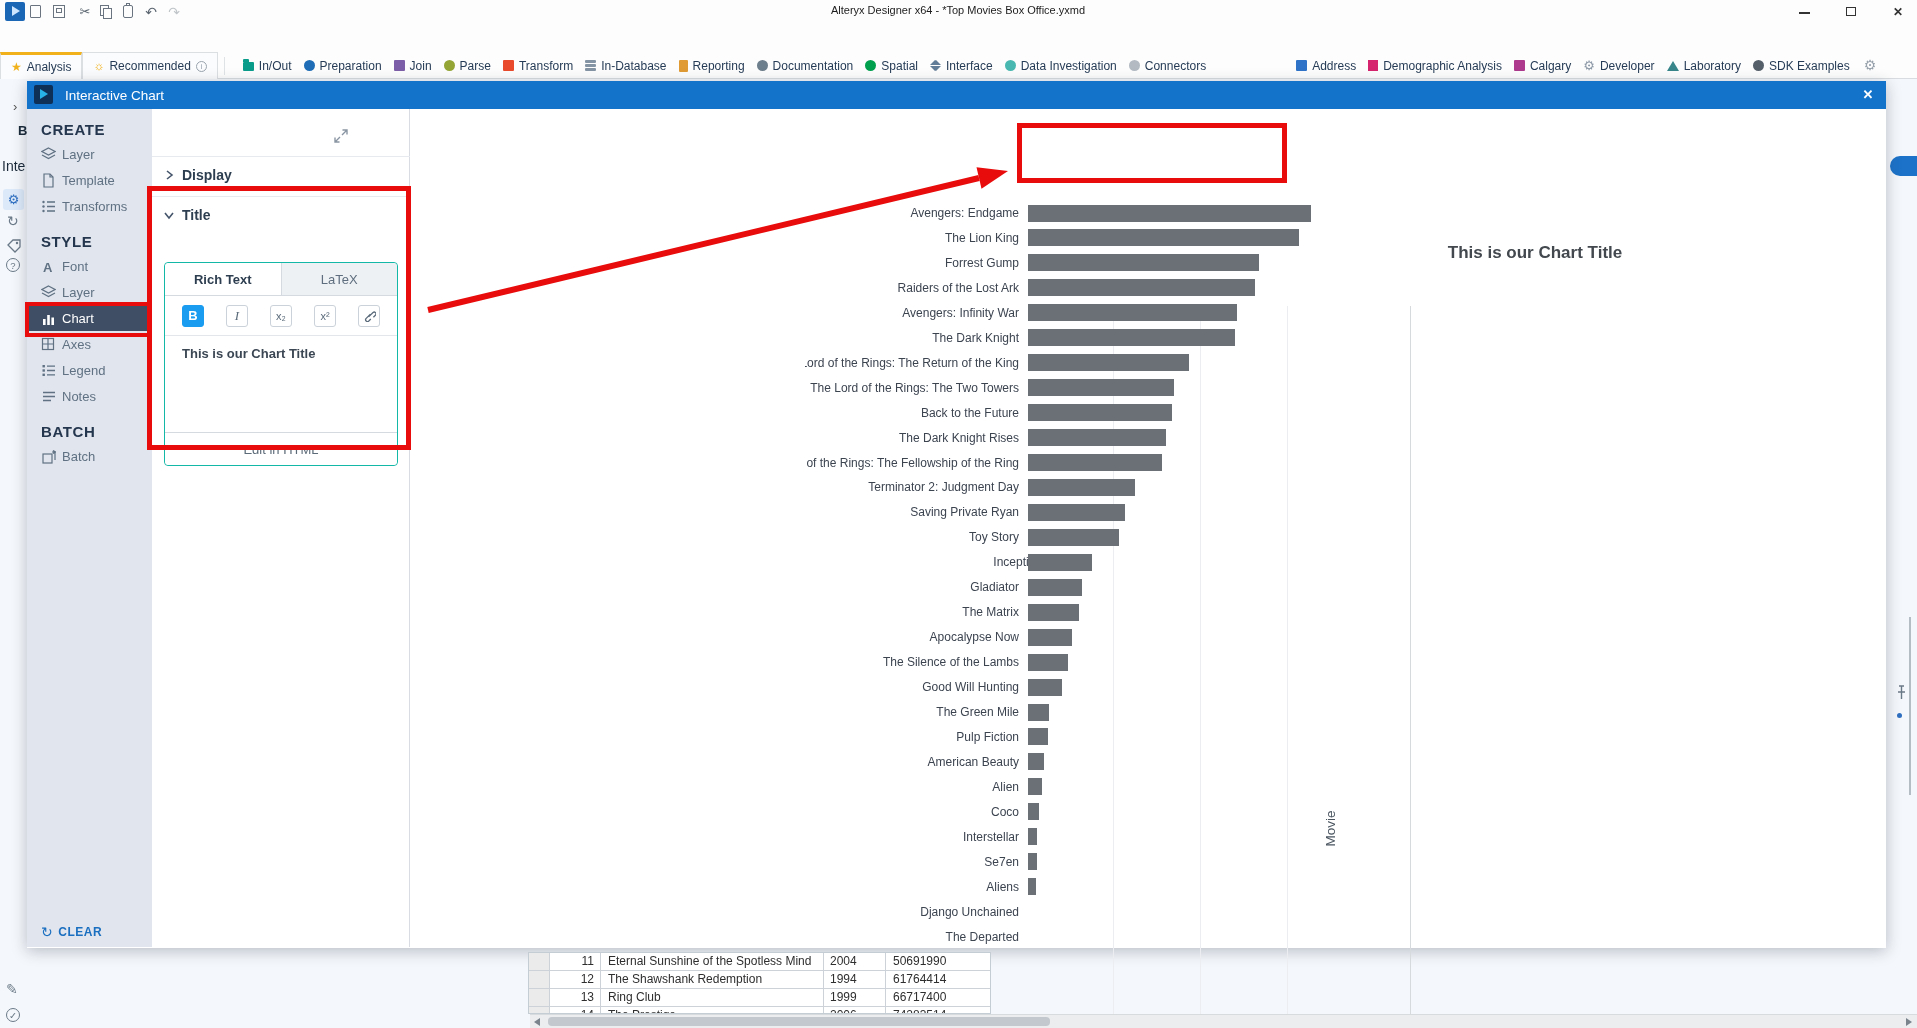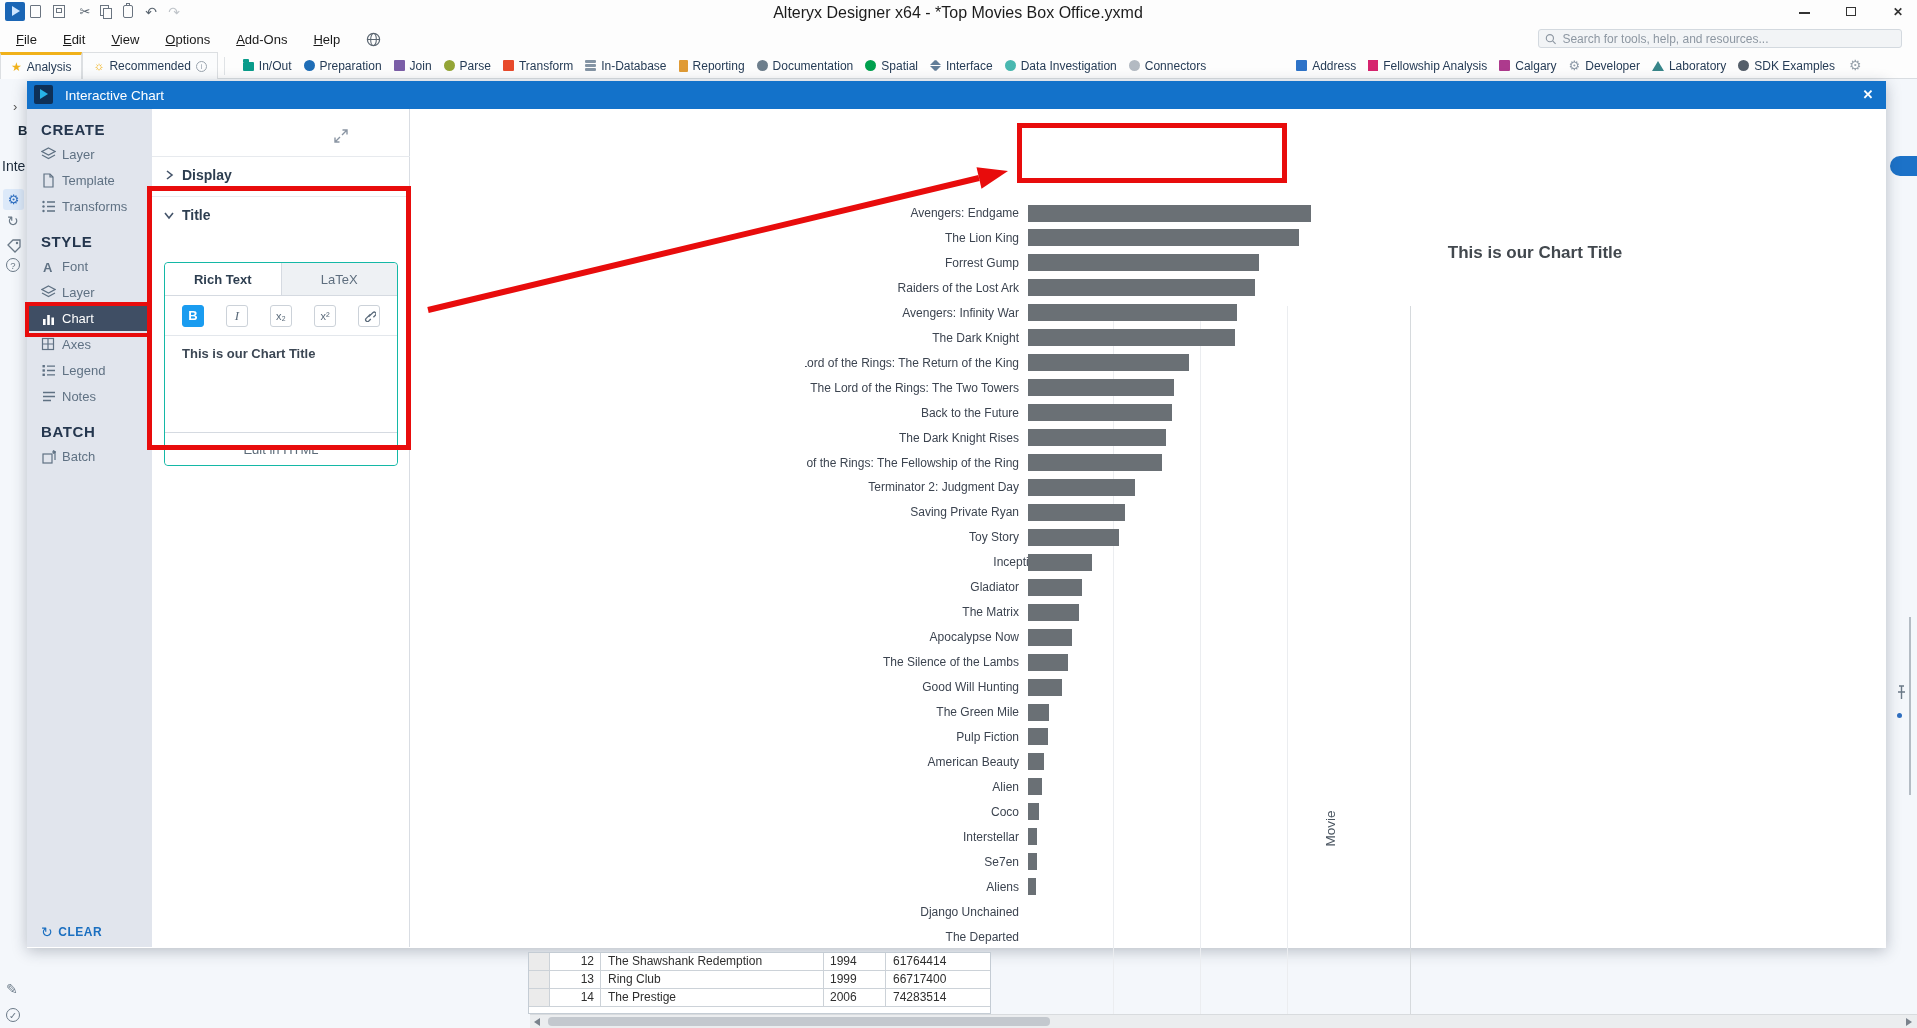--- a/index.html
+++ b/index.html
@@ -8,21 +8,21 @@
           font-family:"Liberation Sans", sans-serif; overflow:hidden; color:#222; }
   .abs { position:absolute; }
 
   
   #chrome { position:absolute; left:0; top:0; width:1917px; height:79px; background:#fdfdfd; border-bottom:1px solid #d9dde1; }
   #titlebar { position:absolute; left:0; top:0; width:100%; height:24px; }
   #app-logo { position:absolute; left:5px; top:2px; width:20px; height:19px; background:#1b66b5; border-radius:2px; }
   #app-logo:before { content:""; position:absolute; left:7px; top:4px; border-left:8px solid #cfe6ff; border-top:5px solid transparent; border-bottom:5px solid transparent; }
   .tb-ic { position:absolute; top:3px; width:18px; height:18px; color:#5a6570; font-size:13px; line-height:18px; text-align:center; }
   .box-ic { position:absolute; border:1.4px solid #6a7480; }
-  #win-title { position:absolute; left:600px; top:4px; width:716px; text-align:center; font-size:16px; color:#1c1c1c; }
+  #win-title { position:absolute; left:600px; top:4px; width:716px; text-align:center; font-size:11px; color:#1c1c1c; }
   .winbtn { position:absolute; top:0; width:34px; height:24px; text-align:center; line-height:24px; font-size:12px; color:#333; }
   #menubar { position:absolute; left:0; top:26px; height:26px; display:flex; align-items:center; gap:26px; padding-left:16px; font-size:13px; }
   .menu-item { color:#1a1a1a; }
   .menu-item::first-letter { text-decoration:underline; }
   #globe-icon { width:15px; height:15px; }
   #searchbox { position:absolute; left:1538px; top:3px; width:364px; height:19px; background:#f2f4f6; border:1px solid #d3d9df; border-radius:3px; display:flex; align-items:center; padding:0 6px; gap:6px; }
   #searchbox input { border:0; outline:0; background:transparent; font-size:12px; color:#444; width:100%; font-family:"Liberation Sans",sans-serif; }
   #searchbox input::placeholder { color:#8d97a2; }
 
   
@@ -148,40 +148,20 @@
       <div id="win-title">Alteryx Designer x64 - *Top Movies Box Office.yxmd</div>
       <div class="winbtn" style="left:1787px;">
           <div style="margin:12px auto 0;width:11px;height:1.5px;background:#333;"></div>
         </div>
       <div class="winbtn" style="left:1834px;">
           <div style="margin:7px auto 0;width:10px;height:9px;border:1.3px solid #333;"></div>
         </div>
       <div class="winbtn" style="left:1881px;font-weight:bold;">✕</div>
     </div>
 
-    <div id="menubar">
-      <span class="menu-item">File</span>
-      <span class="menu-item">Edit</span>
-      <span class="menu-item">View</span>
-      <span class="menu-item">Options</span>
-      <span class="menu-item">Add-Ons</span>
-      <span class="menu-item">Help</span>
-      <svg id="globe-icon" viewBox="0 0 16 16">
-        <circle cx="8" cy="8" r="6.5" fill="none" stroke="#5a6570" stroke-width="1.3"></circle>
-        <ellipse cx="8" cy="8" rx="3" ry="6.5" fill="none" stroke="#5a6570" stroke-width="1.1"></ellipse>
-        <line x1="1.5" y1="8" x2="14.5" y2="8" stroke="#5a6570" stroke-width="1.1"></line>
-      </svg>
-      <div id="searchbox">
-        <svg width="12" height="12" viewBox="0 0 14 14">
-          <circle cx="6" cy="6" r="4.4" fill="none" stroke="#8d97a2" stroke-width="1.4"></circle>
-          <line x1="9.4" y1="9.4" x2="13" y2="13" stroke="#8d97a2" stroke-width="1.4"></line>
-        </svg>
-        <input type="text" placeholder="Search for tools, help, and resources..." style="">
-      </div>
-    </div>
 
     <div id="ribbon">
         <div class="rtab active">
           <span class="glyph" style="color: rgb(240, 177, 26);">★</span>
           <span>Analysis</span>
         </div>
         <div class="rtab">
           <span class="glyph" style="color: rgb(240, 177, 26);">☼</span>
           <span>Recommended</span>
           <span class="info-badge">i</span>
@@ -241,21 +221,21 @@
         <div class="rcat">
           <span class="shp shp-circle" style="background: rgb(179, 186, 194);"></span>
           <span>Connectors</span>
         </div>
         <div class="rcat" style="margin-left: 90px;">
           <span class="shp shp-square" style="background: rgb(46, 115, 200);"></span>
           <span>Address</span>
         </div>
         <div class="rcat">
           <span class="shp shp-flag" style="background: rgb(214, 36, 110);"></span>
-          <span>Fellowship Analysis</span>
+          <span>Demographic Analysis</span>
         </div>
         <div class="rcat">
           <span class="shp shp-square" style="background: rgb(173, 58, 141);"></span>
           <span>Calgary</span>
         </div>
         <div class="rcat">
           <span class="gear-glyph" style="color: rgb(142, 154, 168);">⚙</span>
           <span>Developer</span>
         </div>
         <div class="rcat">
@@ -549,20 +529,27 @@
           </div>
         </div>
       <div id="movie-axis-label">Movie</div>
 
     </div>
   </div>
 
   <div id="results">
       <div class="trow">
         <div class="tc tc0"></div>
+        <div class="tc tc1">11</div>
+        <div class="tc tc2">Eternal Sunshine of the Spotless Mind</div>
+        <div class="tc tc3">2004</div>
+        <div class="tc tc4">50691990</div>
+      </div>
+      <div class="trow">
+        <div class="tc tc0"></div>
         <div class="tc tc1">12</div>
         <div class="tc tc2">The Shawshank Redemption</div>
         <div class="tc tc3">1994</div>
         <div class="tc tc4">61764414</div>
       </div>
       <div class="trow">
         <div class="tc tc0"></div>
         <div class="tc tc1">13</div>
         <div class="tc tc2">Ring Club</div>
         <div class="tc tc3">1999</div>

